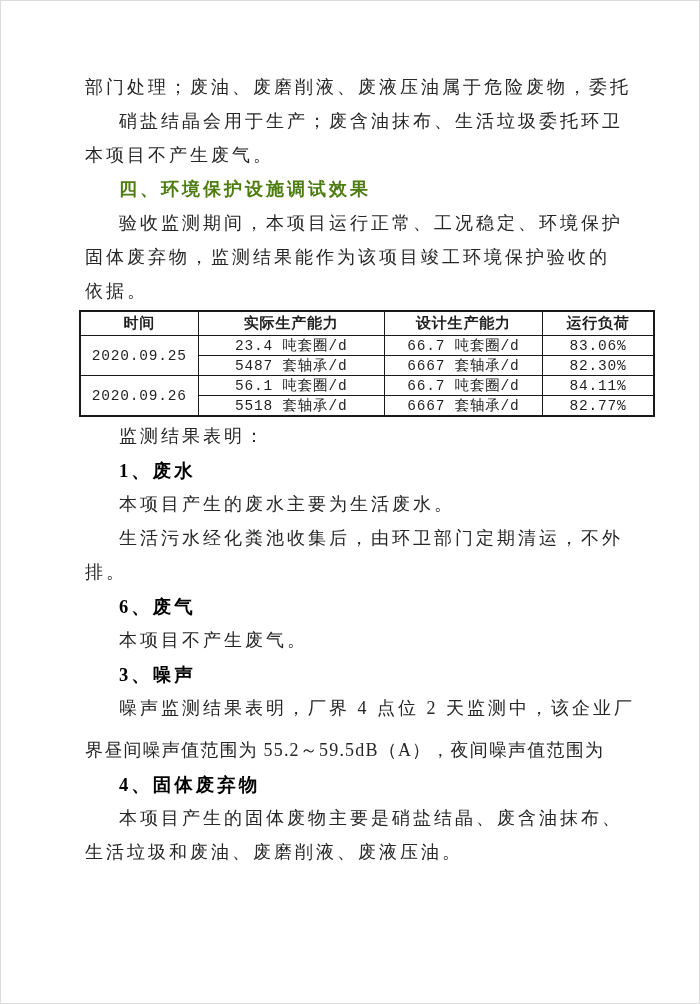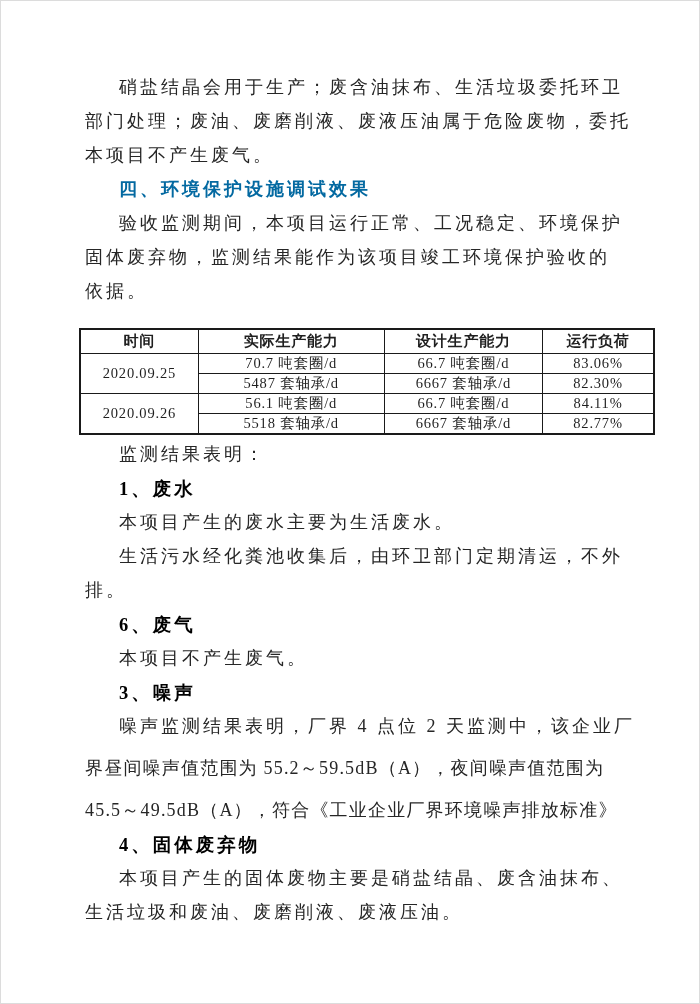--- a/index.html
+++ b/index.html
@@ -9,48 +9,48 @@
     font-family:"Liberation Serif","DejaVu Serif",serif;color:#262626;
   }
   .content{padding:69px 72px 0 84px;}
   .line{
     height:34px;display:flex;align-items:center;
     font-size:18px;letter-spacing:3px;white-space:pre;color:#262626;
   }
   .indent{padding-left:34px;}
   .h-main{
     font-family:"Liberation Sans","DejaVu Sans",sans-serif;
-    font-weight:bold;font-size:18px;letter-spacing:3px;color:#0369a1;
+    font-weight:bold;font-size:18px;letter-spacing:3px;color:#4d7c0f;
   }
   .h-sub{font-weight:bold;font-size:18.5px;letter-spacing:3px;color:#000000;}
   .latin{letter-spacing:1.2px;margin-top:8px;}
   table.cap{
     border-collapse:collapse;table-layout:fixed;
-    width:576px;margin-left:-6px;margin-top:20px;margin-bottom:2px;
+    width:576px;margin-left:-6px;margin-top:2px;margin-bottom:2px;
     border:2px solid #1a1a1a;
-    font-family:Liberation Serif, serif;
+    font-family:Liberation Mono, monospace;
   }
   table.cap th,table.cap td{
     border:1px solid #1a1a1a;text-align:center;vertical-align:middle;
     padding:0;letter-spacing:0.8px;color:#1f1f1f;overflow:hidden;
   }
   table.cap th{height:23px;font-size:15px;font-weight:bold;}
   table.cap td{height:19px;font-size:14.5px;}
   td.datecell{font-size:15px;letter-spacing:0.5px;}
   .col-time{width:20.6%;} .col-actual{width:32.4%;}
   .col-design{width:27.6%;} .col-load{width:19.4%;}
 </style>
 </head>
 <body>
 
 <div class="page">
   <div class="content">
 
+    <div class="line">部门处理；废油、废磨削液、废液压油属于危险废物，委托</div>
     <div class="line indent">硝盐结晶会用于生产；废含油抹布、生活垃圾委托环卫</div>
-    <div class="line">部门处理；废油、废磨削液、废液压油属于危险废物，委托</div>
     <div class="line">本项目不产生废气。</div>
 
     <div class="line indent h-main">四、环境保护设施调试效果</div>
 
     <div class="line indent">验收监测期间，本项目运行正常、工况稳定、环境保护</div>
     <div class="line">固体废弃物，监测结果能作为该项目竣工环境保护验收的</div>
     <div class="line">依据。</div>
 
     <table class="cap">
       <colgroup>
@@ -61,21 +61,21 @@
       </colgroup>
       <tbody>
           <tr>
         <th>时间</th>
         <th>实际生产能力</th>
         <th>设计生产能力</th>
         <th>运行负荷</th>
       </tr>
       <tr>
         <td class="datecell" rowspan="2">2020.09.25</td>
-        <td>70.7 吨套圈/d</td>
+        <td>23.4 吨套圈/d</td>
         <td>66.7 吨套圈/d</td>
         <td>83.06%</td>
       </tr>
       <tr>
         <td>5487 套轴承/d</td>
         <td>6667 套轴承/d</td>
         <td>82.30%</td>
       </tr>
       <tr>
         <td class="datecell" rowspan="2">2020.09.26</td>
@@ -97,20 +97,19 @@
     <div class="line indent">本项目产生的废水主要为生活废水。</div>
     <div class="line indent">生活污水经化粪池收集后，由环卫部门定期清运，不外</div>
     <div class="line">排。</div>
 
     <div class="line indent h-sub">6、废气</div>
     <div class="line indent">本项目不产生废气。</div>
 
     <div class="line indent h-sub">3、噪声</div>
     <div class="line indent">噪声监测结果表明，厂界 4 点位 2 天监测中，该企业厂</div>
     <div class="line latin">界昼间噪声值范围为 55.2～59.5dB（A），夜间噪声值范围为</div>
-    <div class="line latin">45.5～49.5dB（A），符合《工业企业厂界环境噪声排放标准》</div>
 
     <div class="line indent h-sub">4、固体废弃物</div>
     <div class="line indent">本项目产生的固体废物主要是硝盐结晶、废含油抹布、</div>
     <div class="line">生活垃圾和废油、废磨削液、废液压油。</div>
 
   </div>
 </div>
 
 </body></html>

